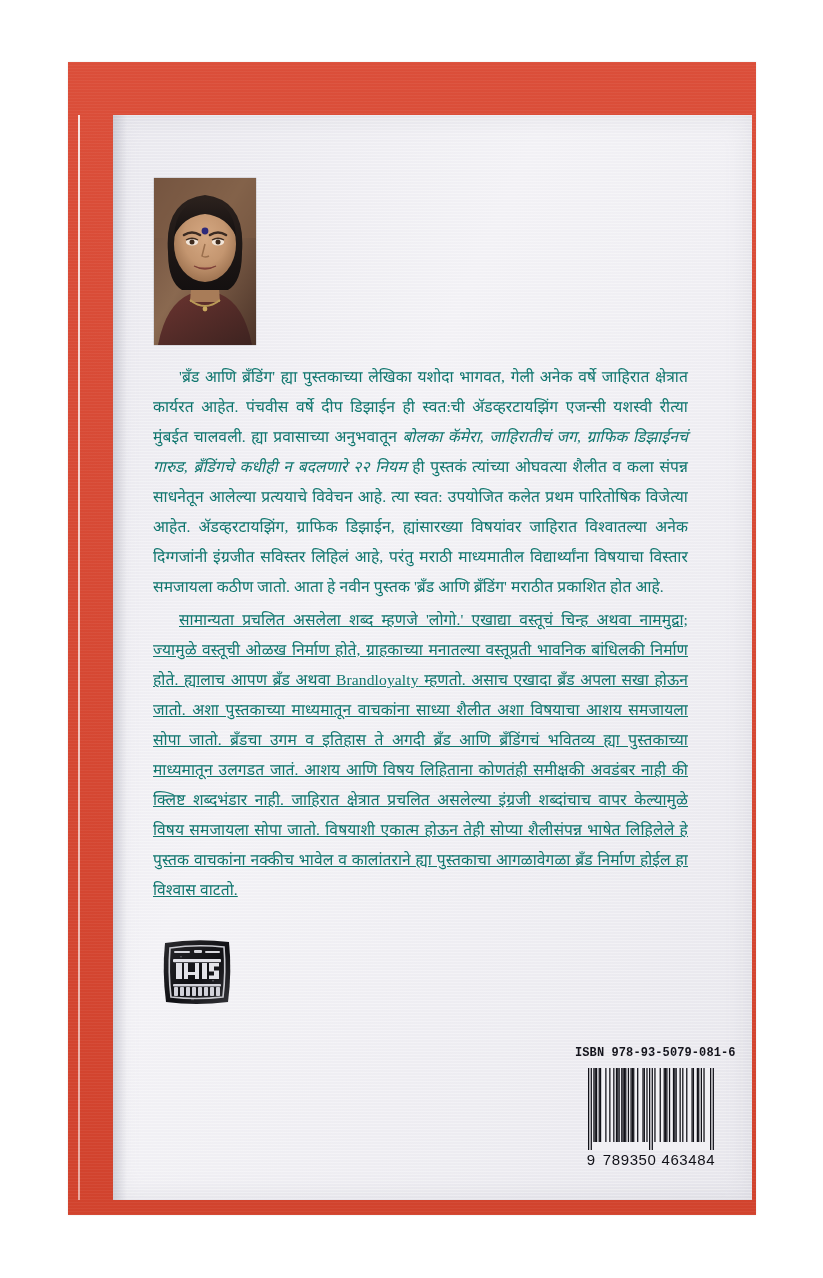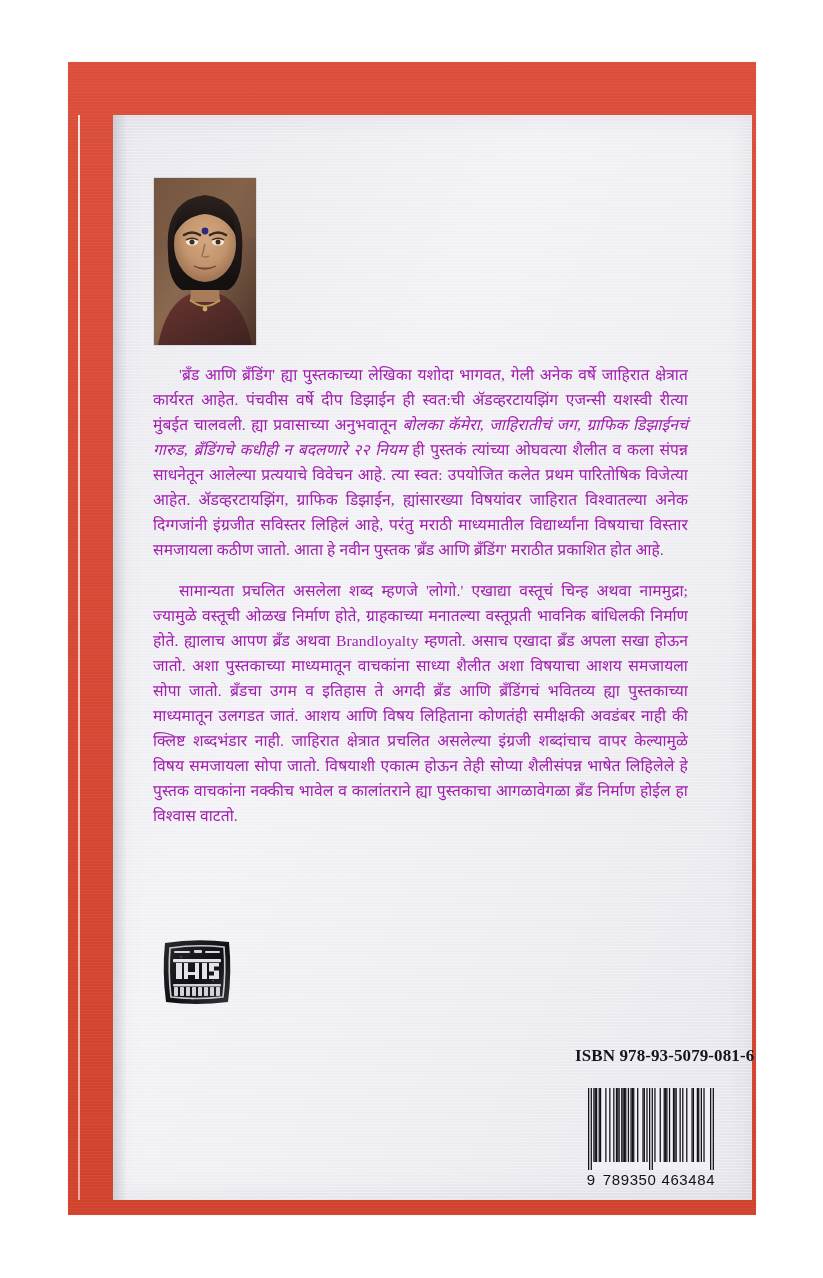--- a/index.html
+++ b/index.html
@@ -106,34 +106,34 @@
   }
   #author-photo svg { display: block; }
 
   
   #blurb {
     position: absolute;
     left: 153px;
     top: 362px;
     width: 535px;
     z-index: 5;
-    color: #a21caf;
+    color: #0f766e;
     font-size: 15.6px;
-    line-height: 25px;
+    line-height: 30px;
     text-align: justify;
     text-justify: inter-word;
     letter-spacing: 0.1px;
     font-family: "Liberation Serif", "DejaVu Serif", serif;
   }
   #blurb p {
     margin: 0;
     text-indent: 26px;
     text-align: justify;
   }
-  #blurb p + p { margin-top: 16px; }
+  #blurb p + p { margin-top: 3px; text-decoration: underline; }
   #blurb .it { font-style: italic; }
   #blurb .latin { font-family: "Liberation Serif", "DejaVu Serif", serif; }
 
   
   #publisher-logo {
     position: absolute;
     left: 160px;
     top: 936px;
     width: 74px;
     height: 72px;
@@ -143,27 +143,27 @@
   
   #isbn-block {
     position: absolute;
     left: 575px;
     top: 1046px;
     width: 152px;
     z-index: 5;
     text-align: center;
   }
   #isbn-text {
-    font-family: Liberation Serif, serif;
-    font-size: 17px;
+    font-family: Liberation Mono, monospace;
+    font-size: 12px;
     font-weight: bold;
     color: #14141c;
     letter-spacing: 0.1px;
     white-space: nowrap;
-    margin-bottom: 22px;
+    margin-bottom: 8px;
   }
   #barcode {
     width: 126px;
     height: 82px;
     margin: 0 auto;
     display: block;
   }
   #barcode-digits {
     font-family: "Liberation Sans", "DejaVu Sans", sans-serif;
     font-size: 15px;

